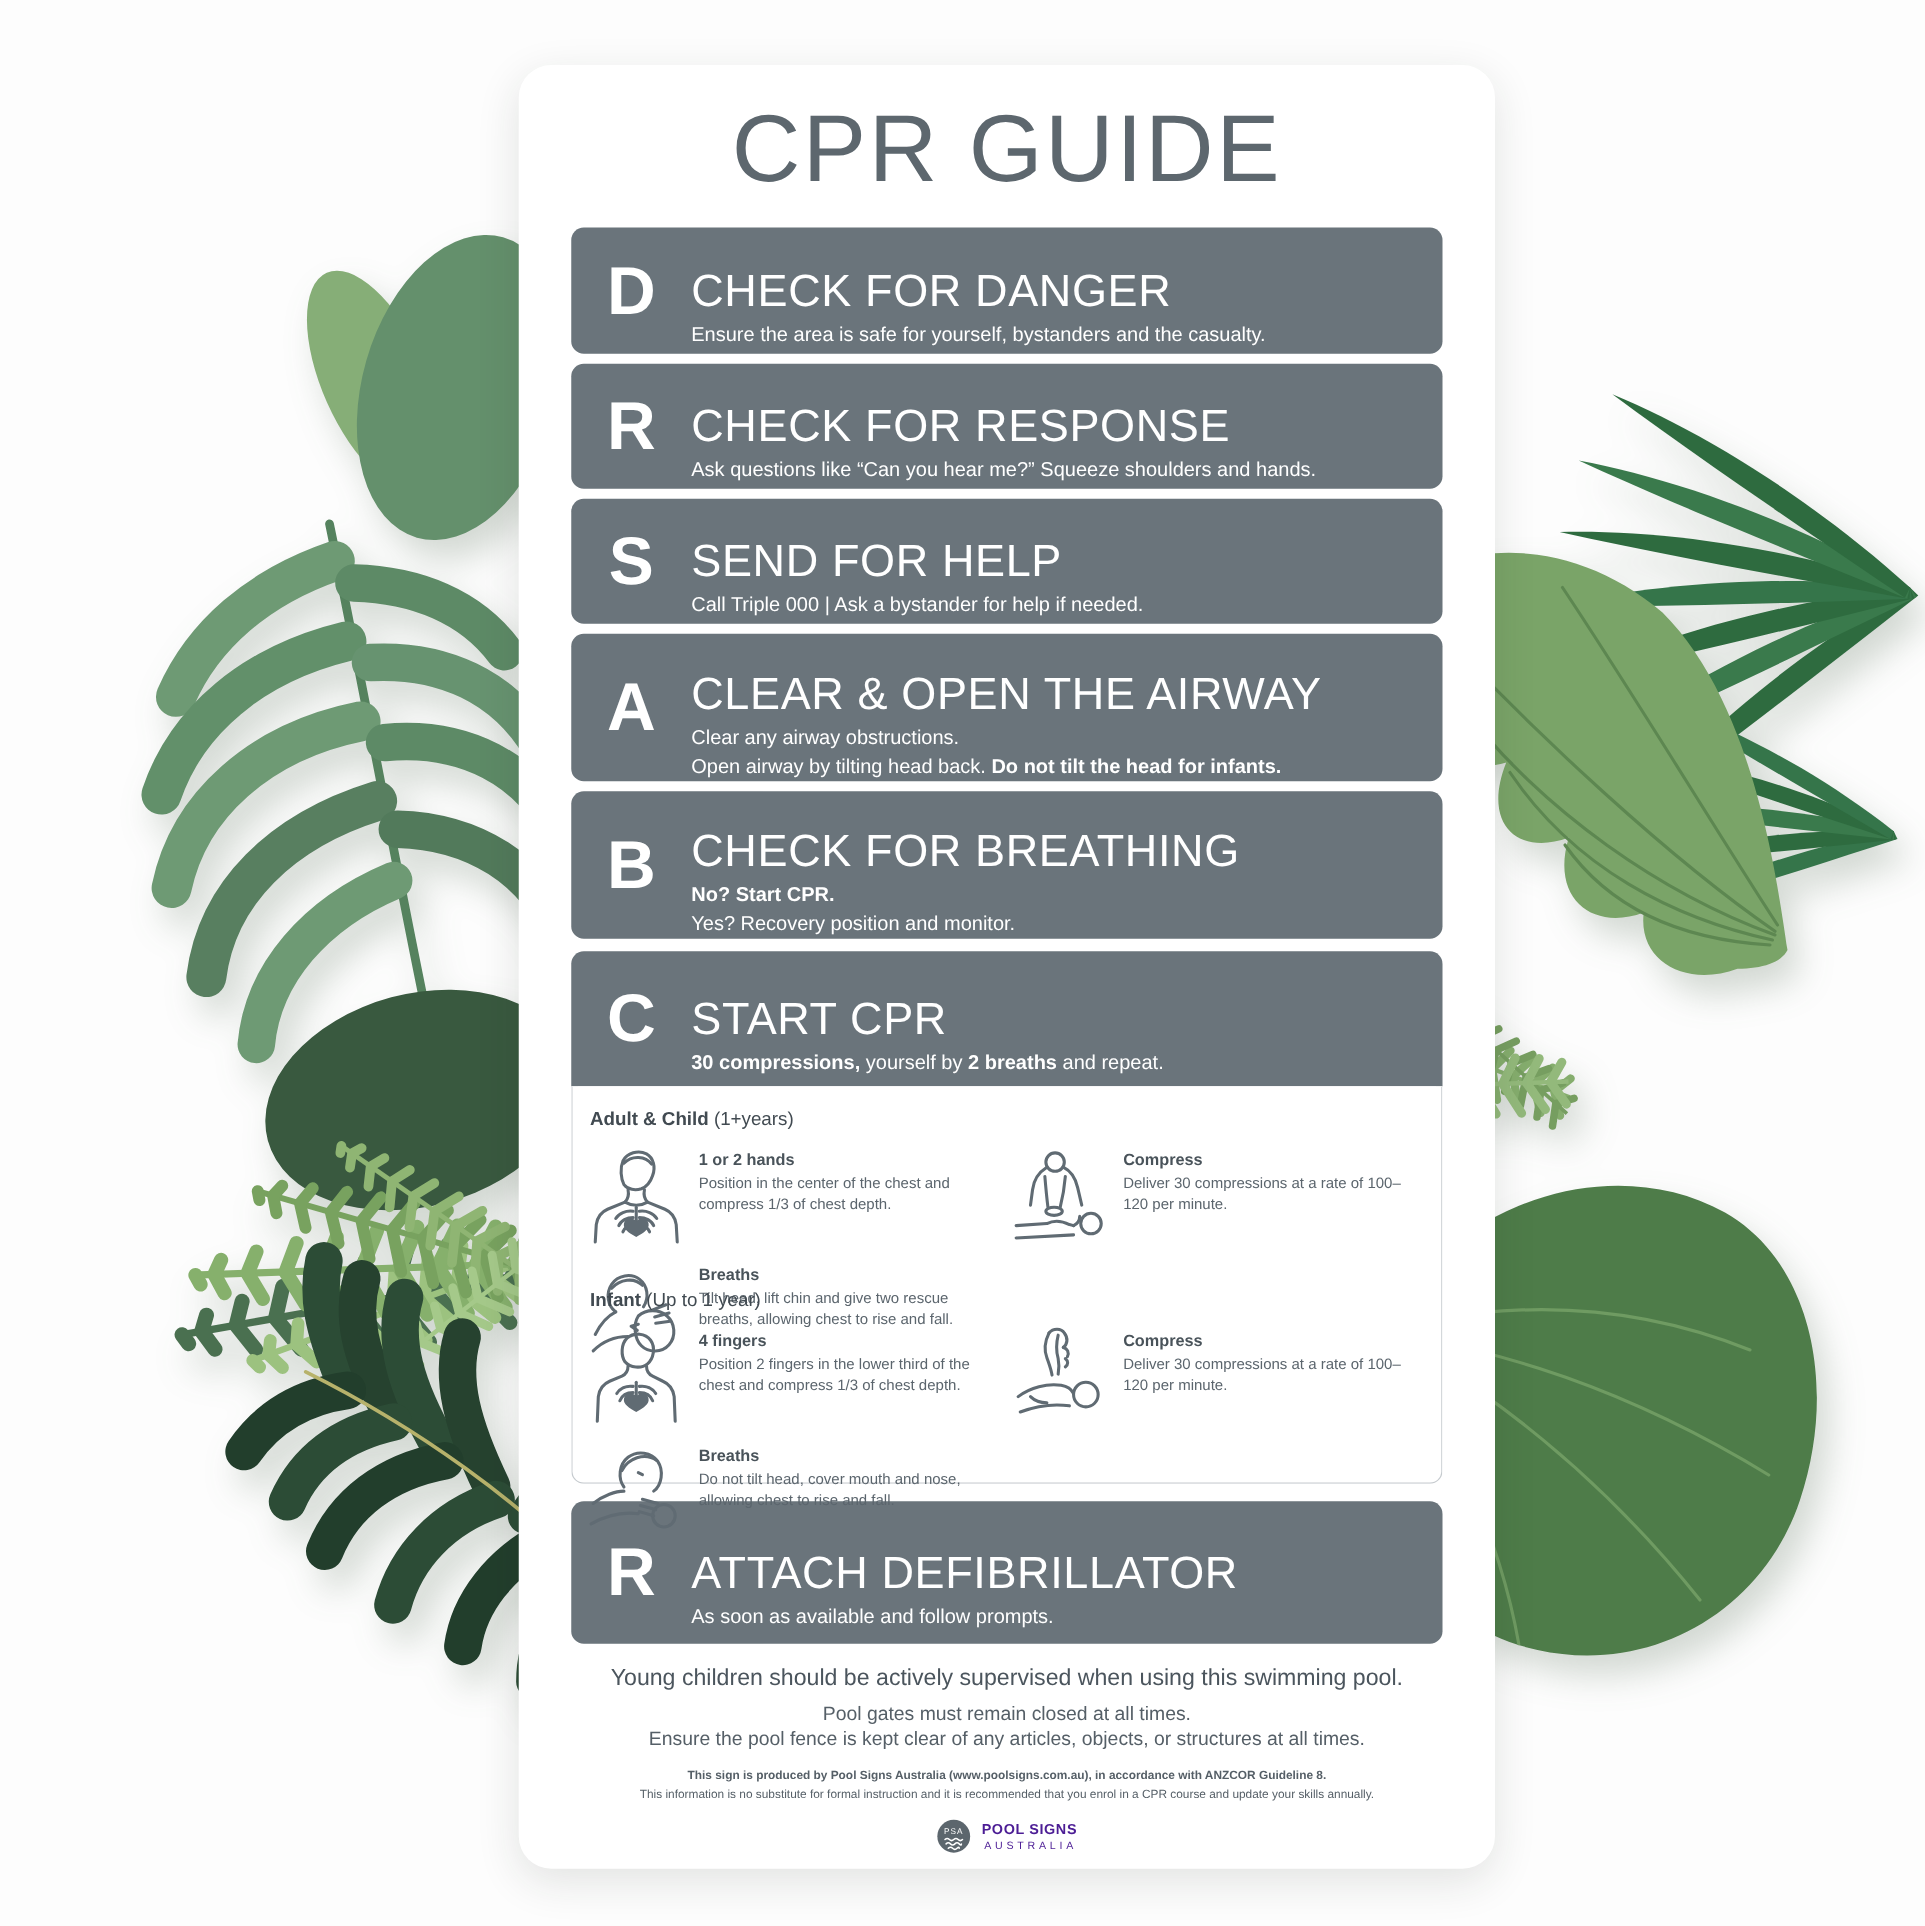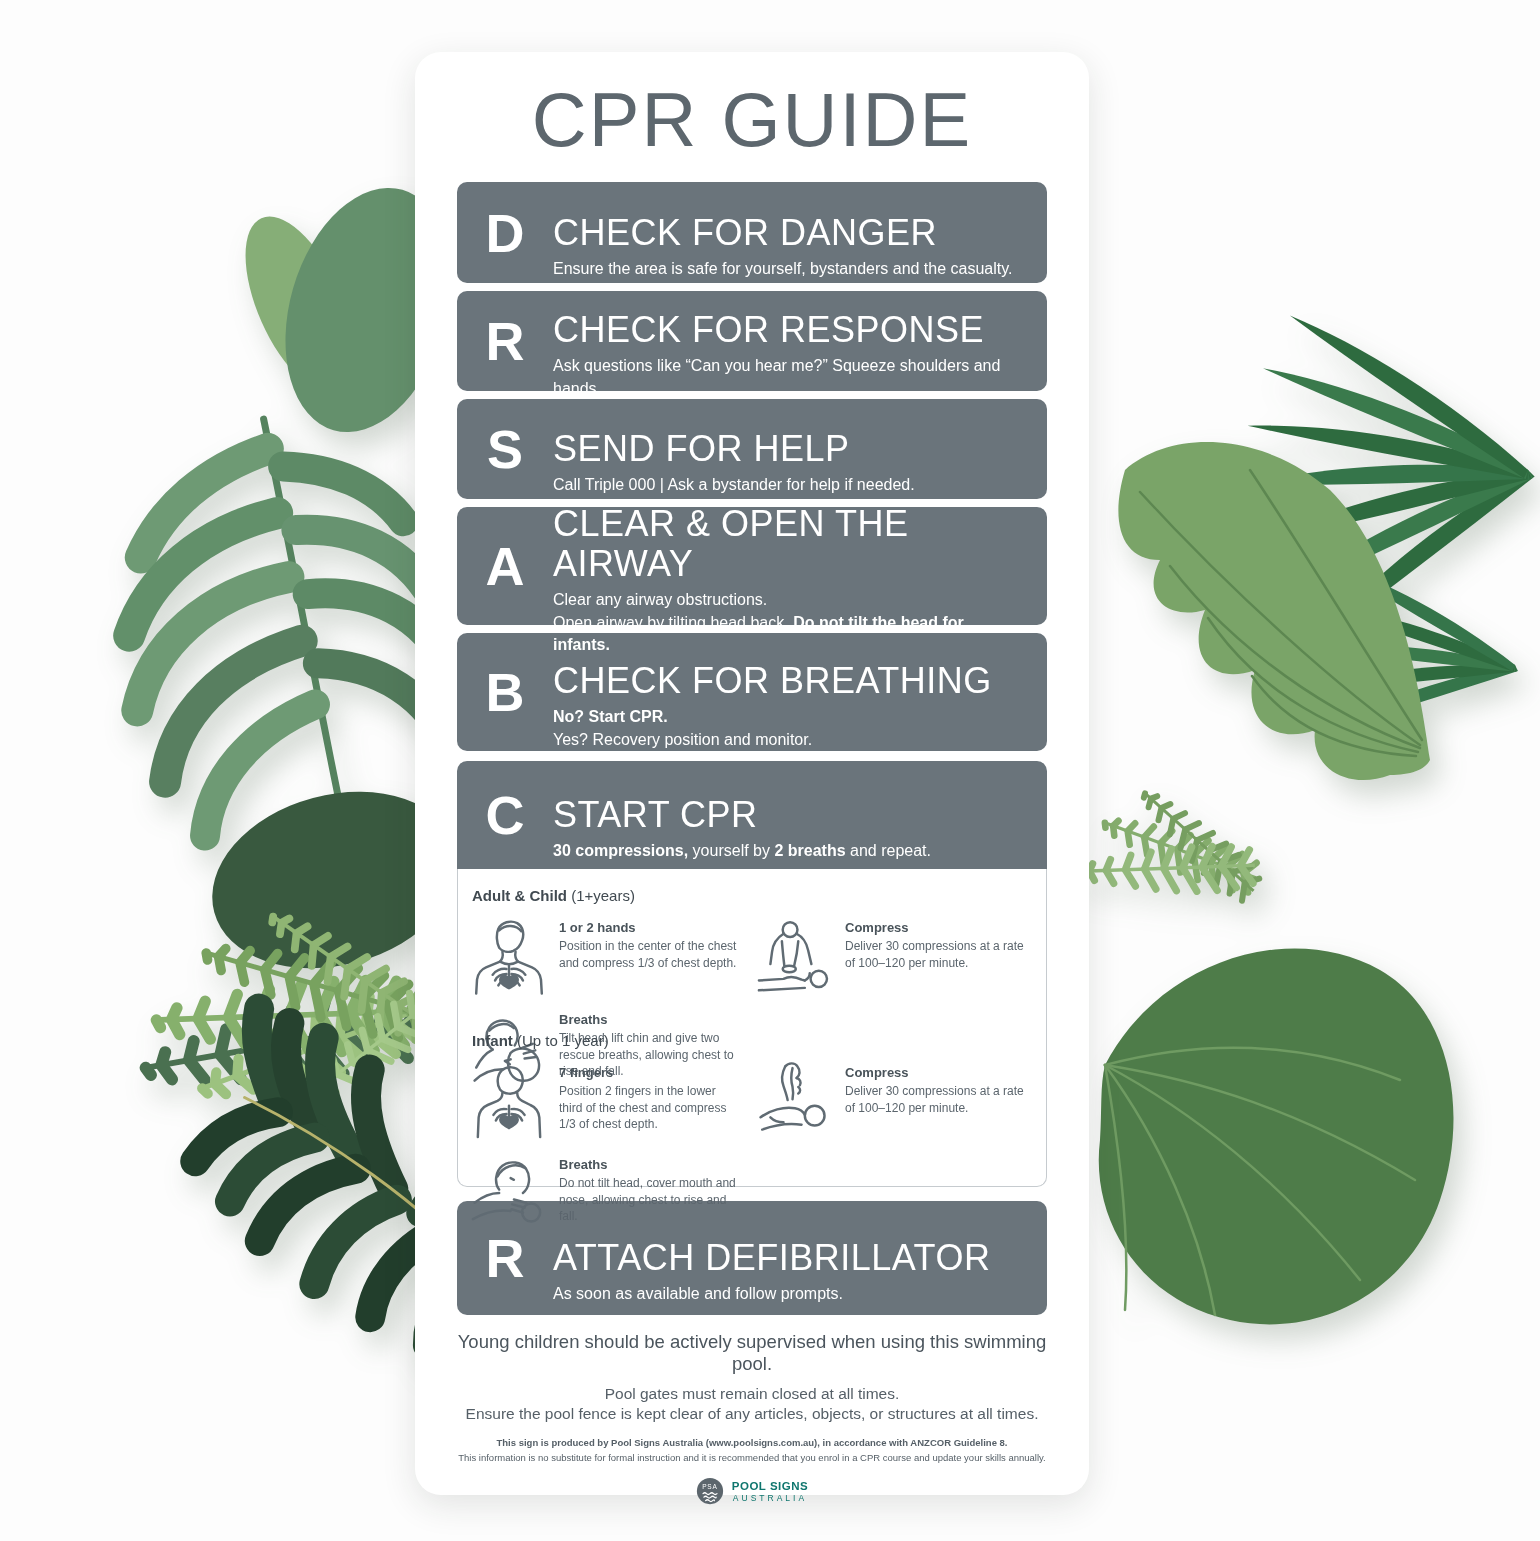--- a/index.html
+++ b/index.html
@@ -2,21 +2,21 @@
 <html><head>
 <meta charset="utf-8">
 <style>
   html,body{margin:0;padding:0;width:1540px;height:1541px;overflow:hidden;background:#fdfdfd;
     font-family:"Liberation Sans",sans-serif;}
   .stage{position:relative;width:1540px;height:1541px;}
   
   .foliage{position:absolute;left:0;top:0;width:1540px;height:1541px;
     filter:drop-shadow(10px 16px 14px rgba(60,85,60,.22));}
   
-  .card{position:absolute;left:415px;top:52px;width:674px;height:1443px;background:#ffffff;
+  .card{position:absolute;left:415px;top:52px;width:781px;height:1443px;background:#ffffff;
     border-radius:26px;box-shadow:0 10px 34px rgba(30,45,35,.12);box-sizing:border-box;
     padding:0 42px;}
   .sign-title{margin:30px 0 0;text-align:center;font-size:76px;line-height:1;font-weight:400;
     color:#5d676e;letter-spacing:2px;}
   .steps{margin-top:24px;}
   .step{display:flex;align-items:center;background:#6a747b;border-radius:10px;color:#fff;
     margin-bottom:8px;box-sizing:border-box;}
   .step .letter{flex:0 0 96px;text-align:center;font-size:54px;font-weight:700;line-height:1;}
   .step .content{flex:1;padding-right:22px;margin-top:28px;}
   .step h2{margin:0 0 5px;font-size:36px;font-weight:400;letter-spacing:.5px;line-height:1.12;}
@@ -41,21 +41,21 @@
   .ill .fill{fill:#606b73;stroke:none;}
   
   .footer{margin-top:16px;text-align:center;color:#555f67;}
   .footer .supervise{margin:0;font-size:18.5px;font-weight:400;color:#4b555d;}
   .footer .rule{margin:9px 0 0;font-size:15.5px;line-height:1.3;}
   .footer .rule2{margin:0;font-size:15.5px;line-height:1.3;}
   .footer .tiny-b{margin:13px 0 0;font-size:9.5px;font-weight:700;}
   .footer .tiny{margin:4px 0 0;font-size:9.5px;}
   .logo{margin-top:14px;display:inline-flex;align-items:center;gap:8px;}
   .logo .mark{width:28px;height:28px;}
-  .logo .words{text-align:center;color:#0f766e;}
+  .logo .words{text-align:right;color:#4c1d95;}
   .logo .words .nm{font-size:11.5px;font-weight:700;letter-spacing:.5px;}
   .logo .words .co{font-size:8.5px;letter-spacing:3px;margin-top:1px;}
 </style>
 </head>
 <body>
 
 <div class="stage">
 
   <svg class="foliage" viewBox="0 0 1540 1541">
     <defs>
@@ -291,21 +291,21 @@
               <path d="M42,40 C42,45 40,48 36,50 L24,55 C17,58 14,63 13,70 L12,94"></path>
               <path d="M60,40 C60,45 62,48 66,50 L76,55 C83,58 86,63 87,70 L88,94"></path>
               <path d="M50,56 L50,72"></path>
               <path d="M47,60 C40,59 34,62 31,67"></path>
                 <path d="M53,60 C60,59 66,62 69,67"></path>
               <path d="M47,66 C41,66 36,69 34,74"></path>
                 <path d="M53,66 C59,66 64,69 66,74"></path>
               <path class="fill" d="M50,70 C46,65 39,66 38,72 C37,77 43,81 50,85 C57,81 63,77 62,72 C61,66 54,65 50,70 Z"></path>
             </svg>
             <div>
-              <h4>7 fingers</h4>
+              <h4>4 fingers</h4>
               <p>Position 2 fingers in the lower third of the chest and compress 1/3 of chest depth.</p>
             </div>
           </div>
 
           <div class="detail-item">
             <svg class="ill" viewBox="0 0 100 110">
               <path d="M38,8 C34,16 33,24 36,32 C38,38 40,43 41,49"></path>
               <path d="M47,10 C45,18 45,26 47,33 C48,38 48,43 47,48"></path>
               <path d="M38,8 C42,3 50,3 53,8 C57,13 56,19 52,22"></path>
               <path d="M52,22 C56,23 58,27 56,31 M54,33 C57,35 57,39 54,41"></path>

